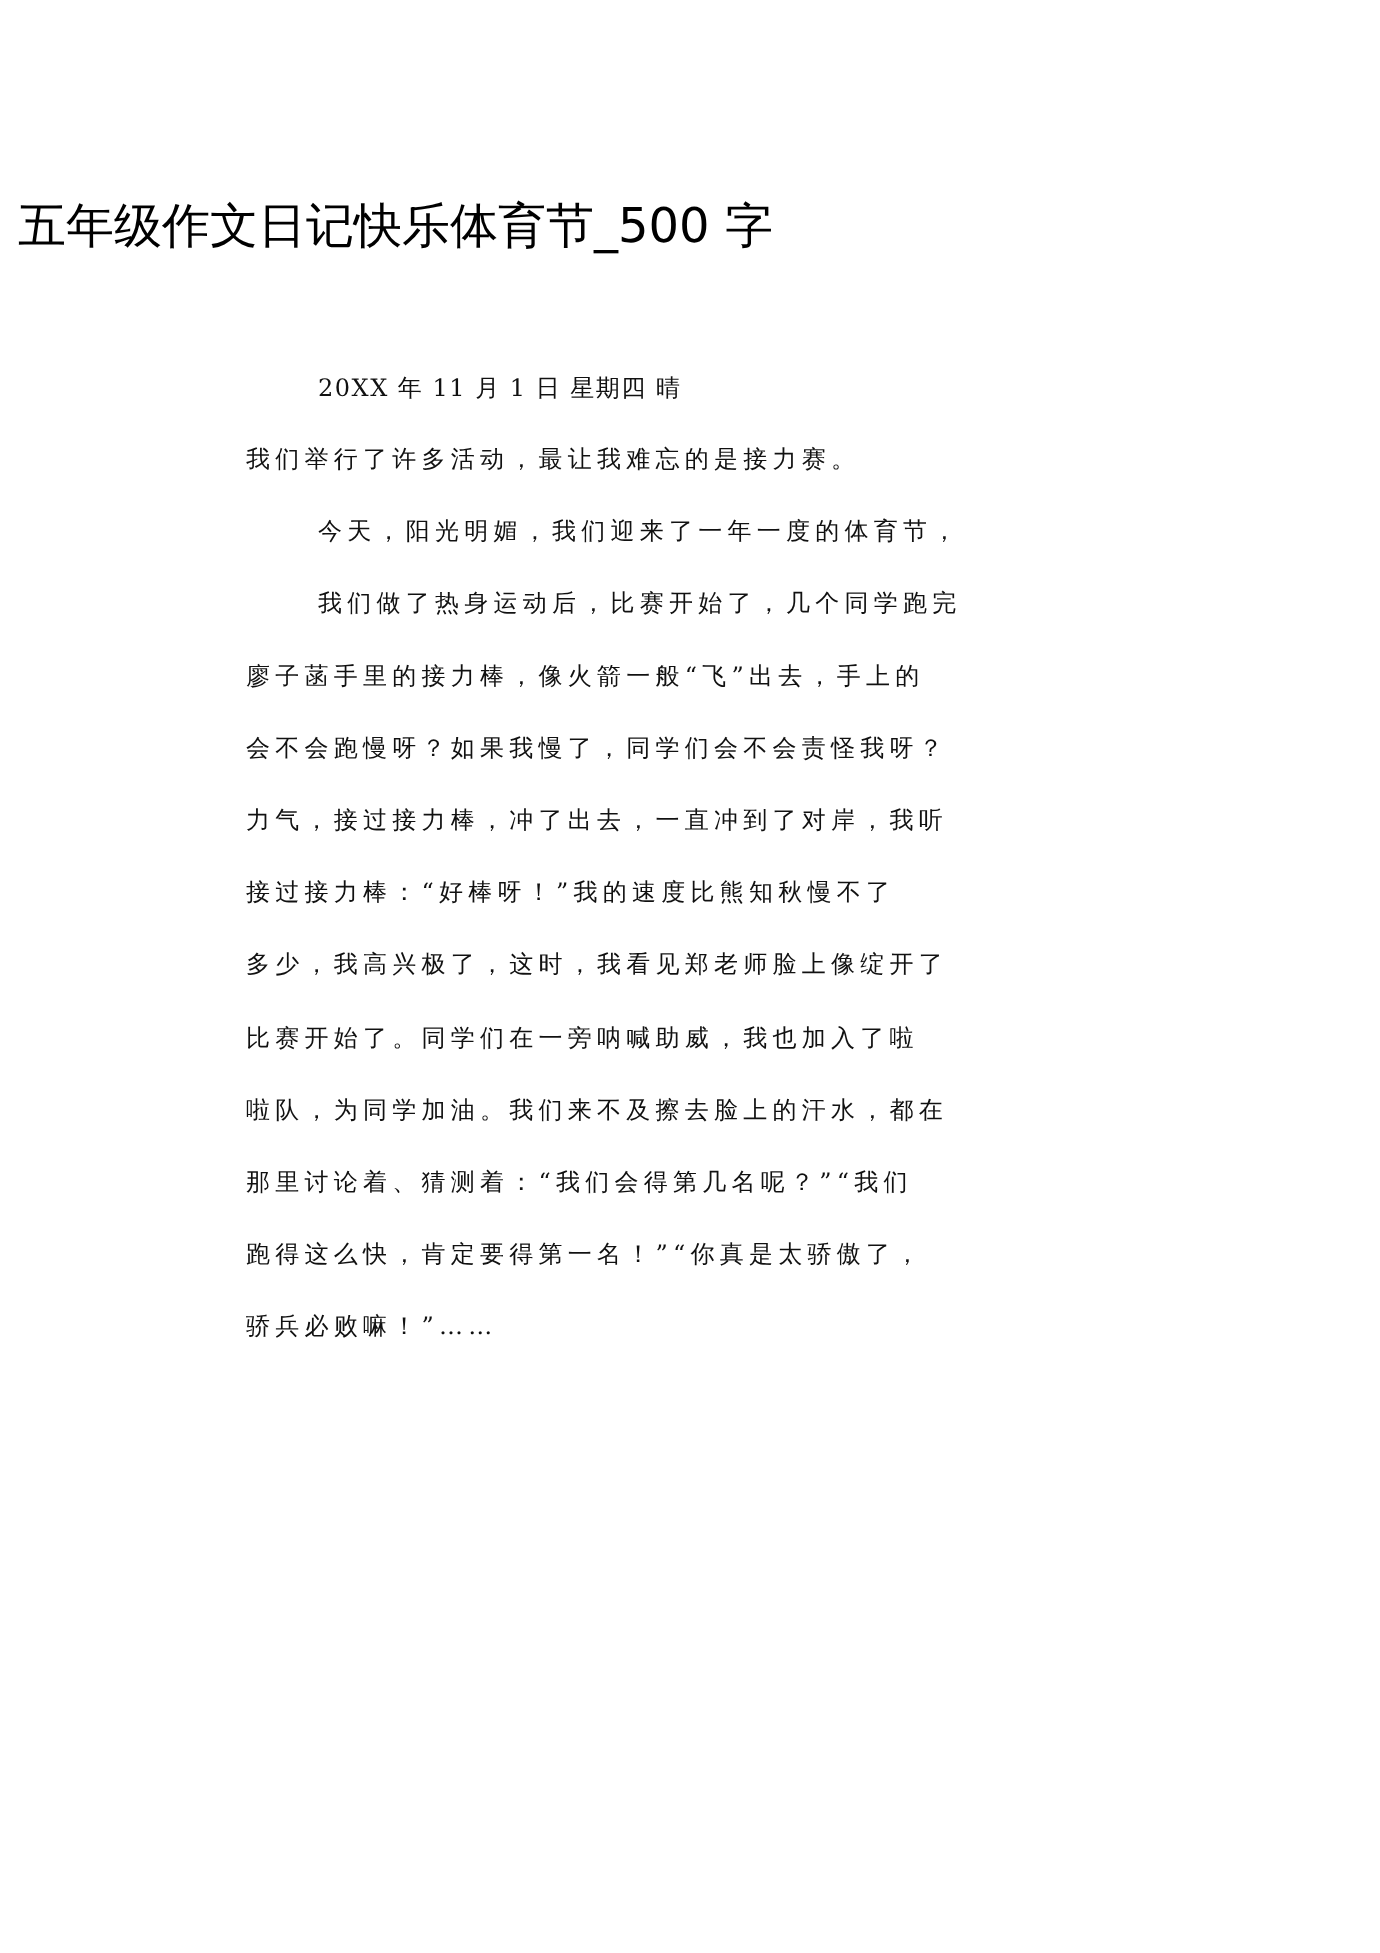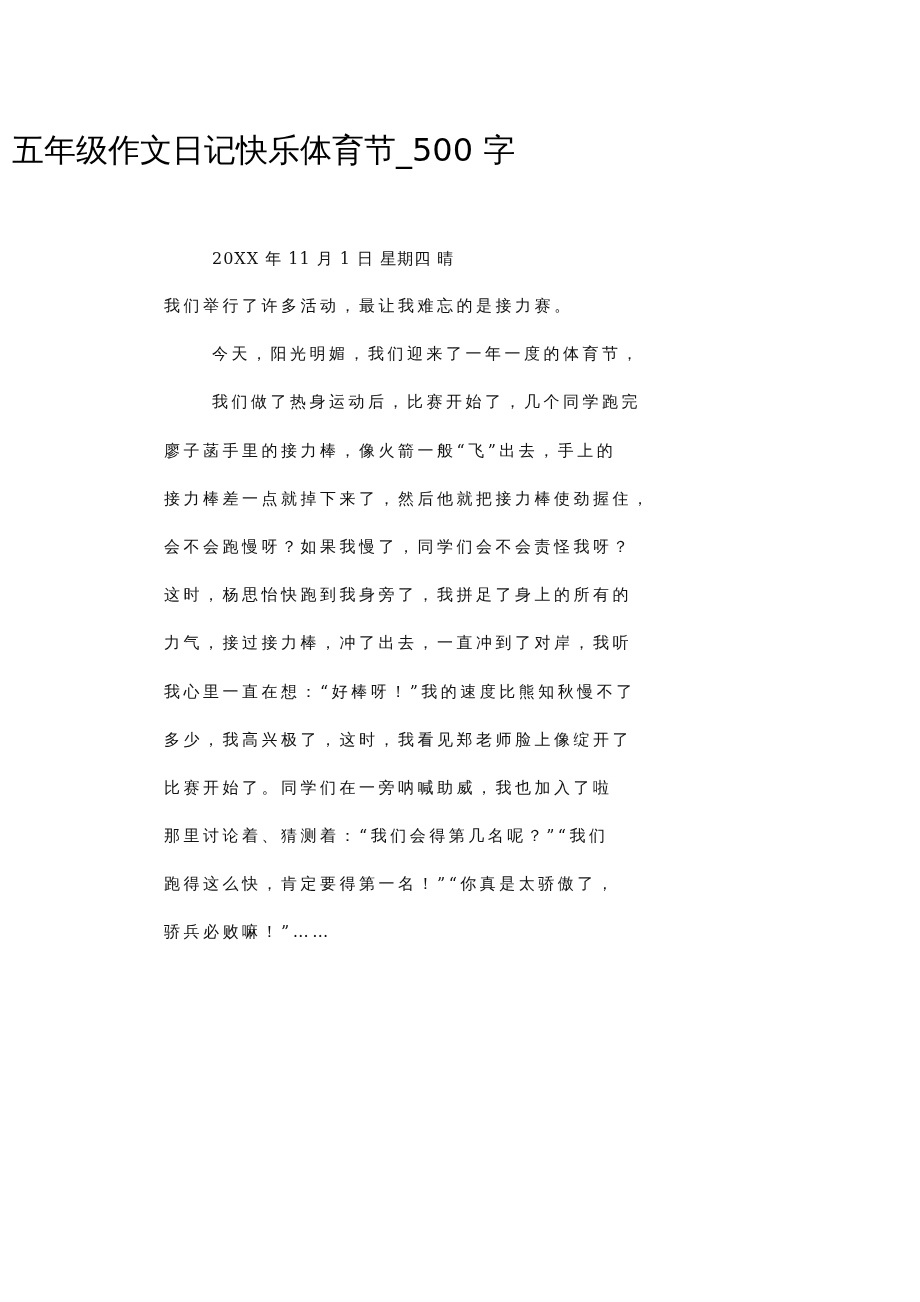--- a/index.html
+++ b/index.html
@@ -64,24 +64,23 @@
 
 <div class="page">
   <h1 class="doc-title">五年级作文日记快乐体育节_500 字</h1>
 
   <div class="body-lines">
     <div class="line indent date">20XX 年 11 月 1 日  星期四  晴</div>
     <div class="line">我们举行了许多活动，最让我难忘的是接力赛。</div>
     <div class="line indent">今天，阳光明媚，我们迎来了一年一度的体育节，</div>
     <div class="line indent">我们做了热身运动后，比赛开始了，几个同学跑完</div>
     <div class="line">廖子菡手里的接力棒，像火箭一般“飞”出去，手上的</div>
-    <div class="line">接力棒差一点就掉下来了，然后他就把接力棒使劲握住，</div>
     <div class="line">会不会跑慢呀？如果我慢了，同学们会不会责怪我呀？</div>
-    <div class="line">这时，杨思怡快跑到我身旁了，我拼足了身上的所有的</div>
     <div class="line">力气，接过接力棒，冲了出去，一直冲到了对岸，我听</div>
-    <div class="line">我心里一直在想：“好棒呀！”我的速度比熊知秋慢不了</div>
+    <div class="line">接过接力棒：“好棒呀！”我的速度比熊知秋慢不了</div>
     <div class="line">多少，我高兴极了，这时，我看见郑老师脸上像绽开了</div>
     <div class="line">比赛开始了。同学们在一旁呐喊助威，我也加入了啦</div>
+    <div class="line">啦队，为同学加油。我们来不及擦去脸上的汗水，都在</div>
     <div class="line">那里讨论着、猜测着：“我们会得第几名呢？”“我们</div>
     <div class="line">跑得这么快，肯定要得第一名！”“你真是太骄傲了，</div>
     <div class="line">骄兵必败嘛！”……</div>
   </div>
 </div>
 
 </body></html>

